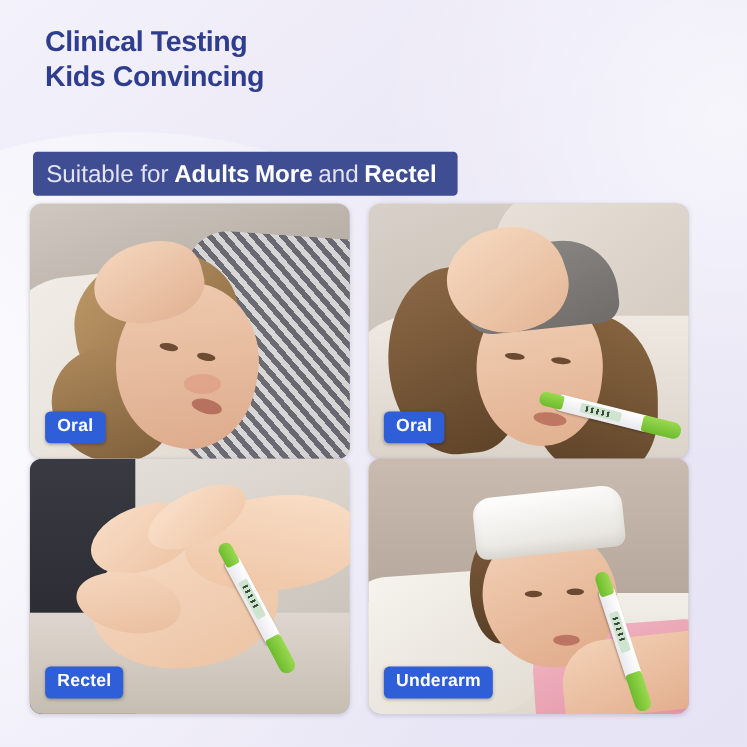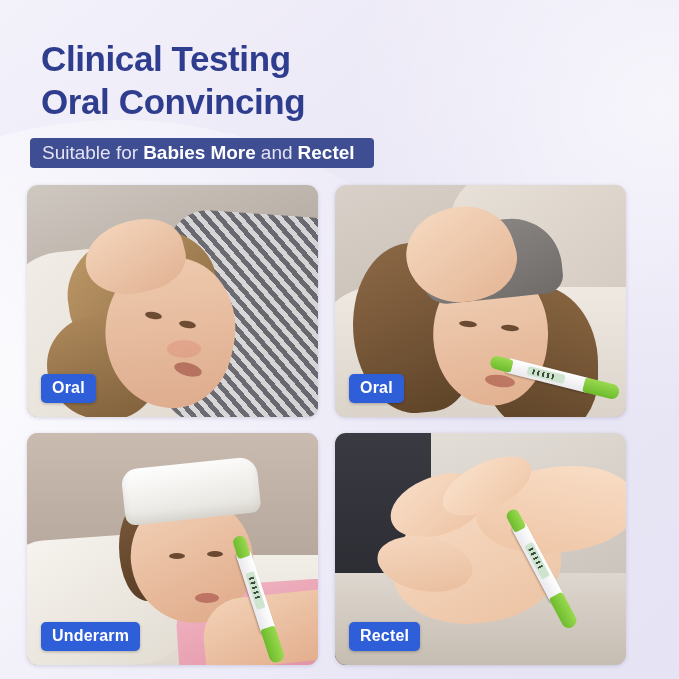--- a/index.html
+++ b/index.html
@@ -38,56 +38,55 @@
     background: radial-gradient(circle at 60% 40%, rgba(255,255,255,0.6), rgba(255,255,255,0) 60%);
     right: -230px;
     top: -140px;
     pointer-events: none;
   }
 
   .headline {
     position: absolute;
     left: 41px;
     top: 22px;
-    font-size: 35px;
+    font-size: 26px;
     line-height: 1.22;
     font-weight: bold;
     color: #2f3d8e;
     letter-spacing: -0.4px;
-    margin-top: 16px;
   }
   .headline .l2 { display: block; }
 
   .subbar {
     position: absolute;
     left: 30px;
     top: 138px;
-    height: 30px;
+    height: 40px;
     padding: 0 14px 0 12px;
     display: flex;
     align-items: center;
     background: #3f4d92;
     border-radius: 4px;
     color: #ffffff;
-    font-size: 19px;
+    font-size: 22px;
     white-space: nowrap;
   }
   .subbar .light { font-weight: normal; color: #e3e3f2; }
   .subbar .strong { font-weight: bold; color: #ffffff; }
   .subbar span { margin-right: 5px; }
 
   .grid {
     position: absolute;
     left: 27px;
     top: 185px;
     width: 625px;
     display: grid;
     grid-template-columns: 291px 291px;
     grid-template-rows: 232px 232px;
-    gap: 16px 17px;
+    gap: 0 17px;
   }
 
   .card {
     position: relative;
     border-radius: 11px;
     overflow: hidden;
     box-shadow: 0 1px 4px rgba(60,60,110,0.18);
   }
 
   .tag {
@@ -349,26 +348,26 @@
 </style>
 </head>
 <body>
 
 <div class="page">
   <div class="bg-swoosh"></div>
   <div class="bg-swoosh2"></div>
 
   <div class="headline">
     <span class="l1">Clinical Testing</span>
-    <span class="l2">Oral Convincing</span>
+    <span class="l2">Kids Convincing</span>
   </div>
 
   <div class="subbar">
     <span class="light">Suitable for</span>
-    <span class="strong">Babies</span>
+    <span class="strong">Adults</span>
     <span class="strong">More</span>
     <span class="light">and</span>
     <span class="strong">Rectel</span>
   </div>
 
   <div class="grid">
 
     <div class="card c1">
       <div class="scene">
         <div class="pillow"></div>
@@ -398,20 +397,38 @@
         <div class="mouth"></div>
         <div class="towel"></div>
         <div class="hand"></div>
         <div class="thermo">
           <div class="tip"></div>
           <div class="screen"></div>
           <div class="tail"></div>
         </div>
       </div>
       <div class="tag">Oral</div>
+    </div>
+
+    <div class="card c3">
+      <div class="scene">
+        <div class="dark"></div>
+        <div class="matt"></div>
+        <div class="body"></div>
+        <div class="legA"></div>
+        <div class="legB"></div>
+        <div class="armhand"></div>
+        <div class="armhand2"></div>
+        <div class="thermo">
+          <div class="tip"></div>
+          <div class="screen"></div>
+          <div class="tail"></div>
+        </div>
+      </div>
+      <div class="tag">Rectel</div>
     </div>
 
     <div class="card c4">
       <div class="scene">
         <div class="wall"></div>
         <div class="bed"></div>
         <div class="pillow"></div>
         <div class="shirt"></div>
         <div class="hair"></div>
         <div class="face"></div>
@@ -422,32 +439,14 @@
         <div class="arm"></div>
         <div class="thermo">
           <div class="tip"></div>
           <div class="screen"></div>
           <div class="tail"></div>
         </div>
       </div>
       <div class="tag">Underarm</div>
     </div>
 
-    <div class="card c3">
-      <div class="scene">
-        <div class="dark"></div>
-        <div class="matt"></div>
-        <div class="body"></div>
-        <div class="legA"></div>
-        <div class="legB"></div>
-        <div class="armhand"></div>
-        <div class="armhand2"></div>
-        <div class="thermo">
-          <div class="tip"></div>
-          <div class="screen"></div>
-          <div class="tail"></div>
-        </div>
-      </div>
-      <div class="tag">Rectel</div>
-    </div>
-
   </div>
 </div>
 
 </body></html>

